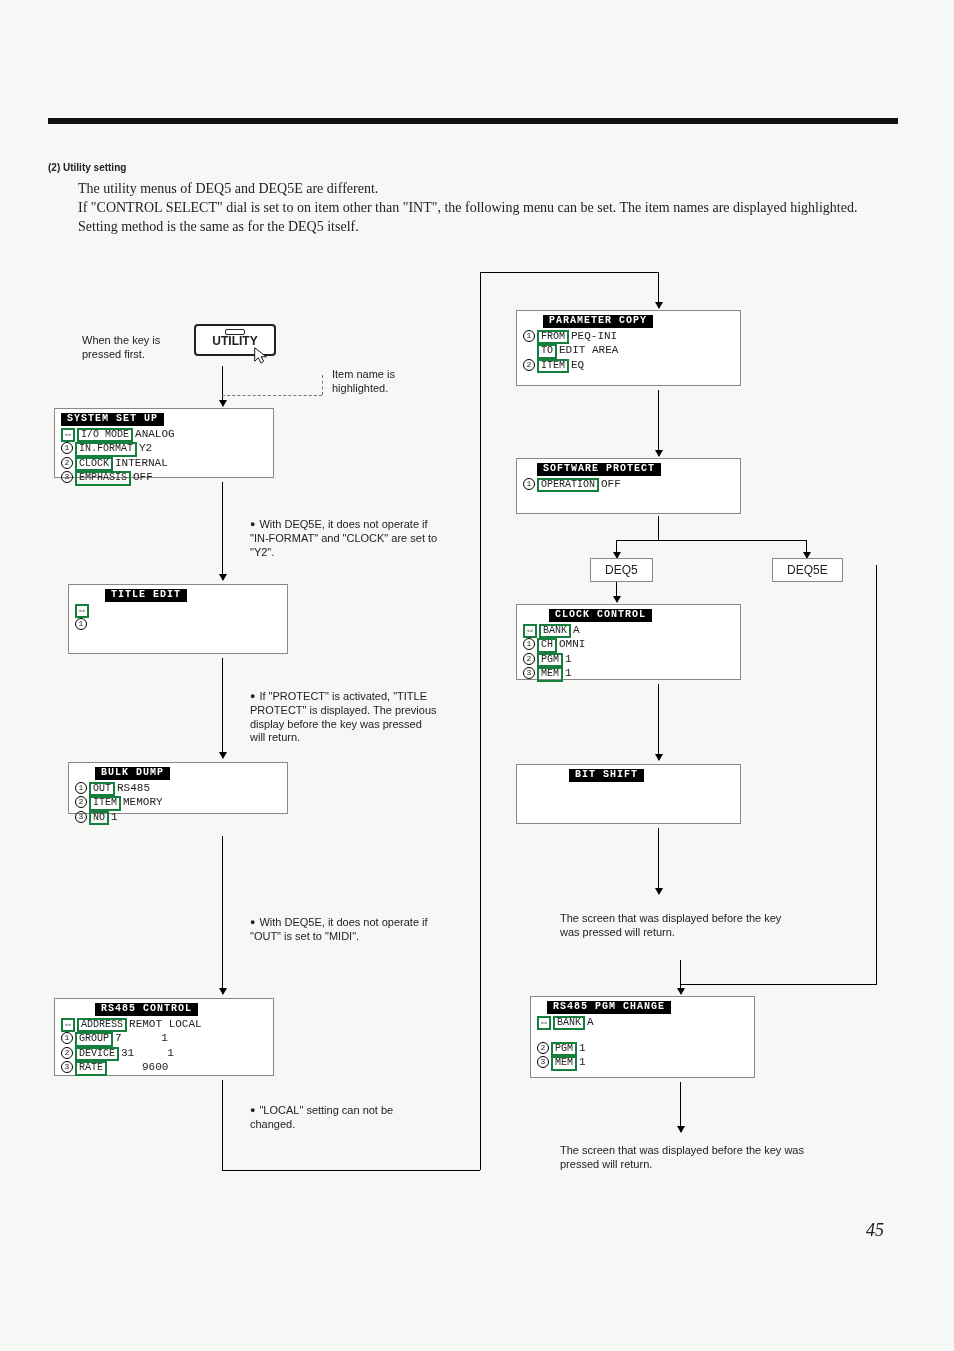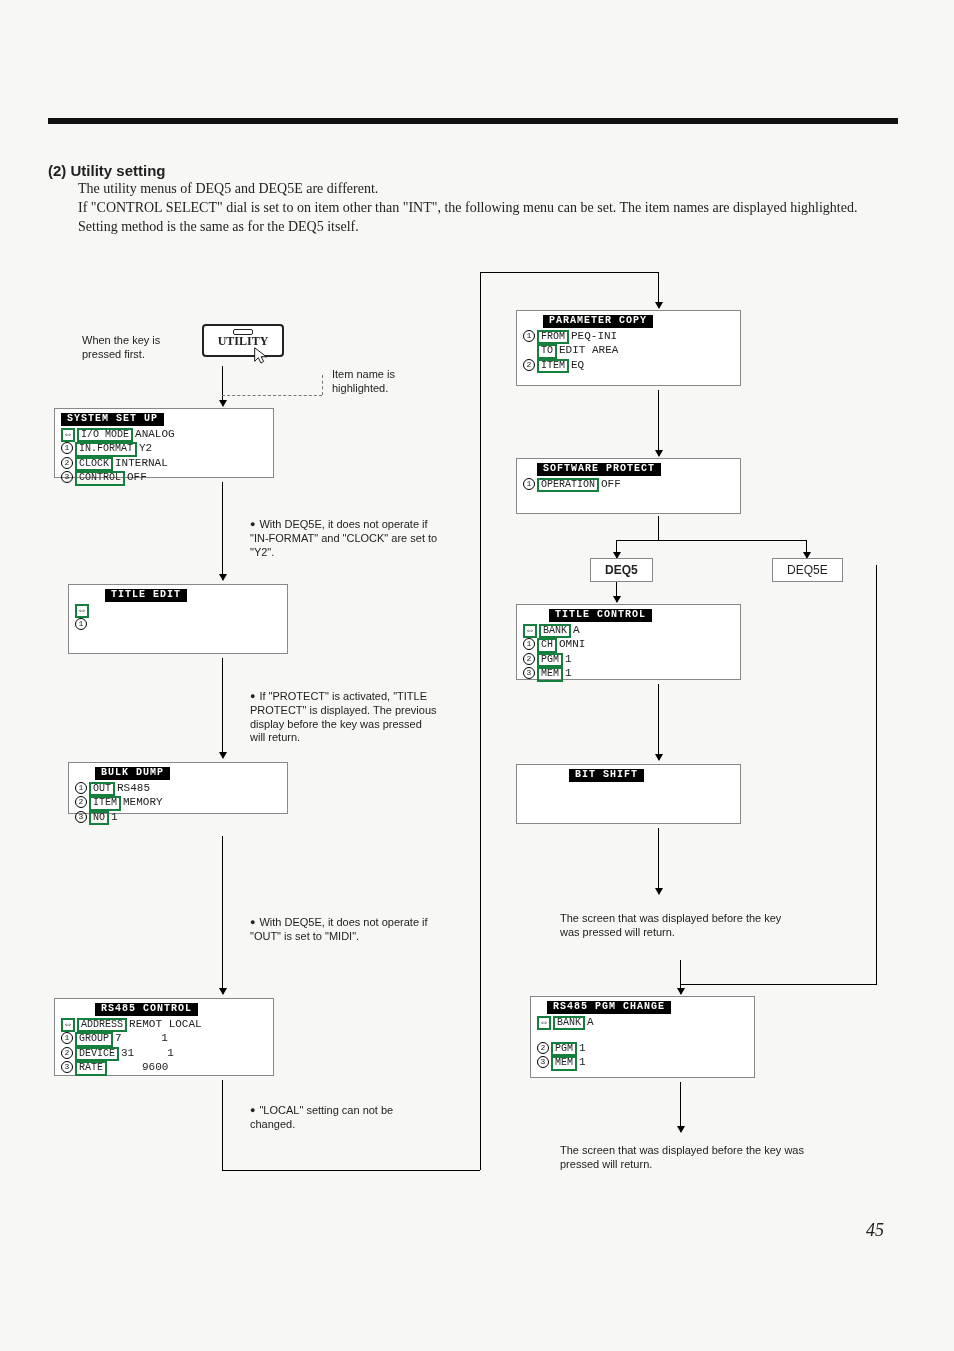--- a/index.html
+++ b/index.html
@@ -21,21 +21,21 @@
     position: absolute;
     left: 48px; right: 56px;
     top: 118px;
     height: 6px;
     background: #111;
   }
   .heading {
     position: absolute;
     left: 48px; top: 162px;
     font-weight: bold;
-    font-size: 15px;
+    font-size: 10px;
   }
   .intro {
     position: absolute;
     left: 78px;
     top: 180px;
     right: 60px;
     font-size: 14px;
     line-height: 1.35;
     font-family: "Times New Roman", serif;
   }
@@ -168,21 +168,21 @@
     <span>(2)</span>
     <span>Utility setting</span>
   </div>
 
   <div class="intro">
     <div>The utility menus of DEQ5 and DEQ5E are different.</div>
     <div>If "CONTROL SELECT" dial is set to on item other than "INT", the following menu can be set. The item names are displayed highlighted.</div>
     <div>Setting method is the same as for the DEQ5 itself.</div>
   </div>
 
-  <div class="utility-btn" style="left:202px; top:324px; width:58px;font-family:Liberation Serif, serif;">
+  <div class="utility-btn" style="left:194px; top:324px; width:58px;">
     <span>UTILITY</span>
   </div>
   <div class="cursor" style="left:252px; top:346px;">
     <svg viewBox="0 0 20 20">
         <path d="M3 2 L3 17 L7 13 L10 19 L13 17 L10 12 L16 12 Z" fill="#fff" stroke="#000" stroke-width="1"></path>
       </svg>
   </div>
 
   <div class="note" style="left:82px; top:328px; width:100px;margin-top:6px;">When the key is pressed first.</div>
 
@@ -192,21 +192,21 @@
 
   <div class="hline" style="left:222px; top:395px; width:100px; border-top:1px dashed #777; background:none;"></div>
   <div class="vline" style="left:322px; top:375px; height:20px; border-left:1px dashed #777; background:none; width:0;"></div>
 
   <div class="lcd" style="left:54px; top:408px; width:220px; height:70px;">
     <div class="title">SYSTEM SET UP</div>
     <div>
         <div class="row"><span class="box">⇔</span><span class="box">I/O MODE</span><span>ANALOG</span></div>
         <div class="row"><span class="circ">1</span><span class="box">IN.FORMAT</span><span>Y2</span></div>
         <div class="row"><span class="circ">2</span><span class="box">CLOCK</span><span>INTERNAL</span></div>
-        <div class="row"><span class="circ">3</span><span class="box">CONTROL</span><span>OFF</span></div>
+        <div class="row"><span class="circ">3</span><span class="box">EMPHASIS</span><span>OFF</span></div>
       </div>
   </div>
 
   <div class="note bullet" style="left:250px; top:518px; width:190px;">With DEQ5E, it does not operate if "IN-FORMAT" and "CLOCK" are set to "Y2".</div>
 
   <div class="arrow-v" style="left:222px; top:482px; height:98px;"></div>
 
   <div class="lcd" style="left:68px; top:584px; width:220px; height:70px;">
     <div class="title" style="margin-left:30px;">TITLE EDIT</div>
     <div>
@@ -266,29 +266,29 @@
     <div>
         <div class="row"><span class="circ">1</span><span class="box">OPERATION</span><span>OFF</span></div>
       </div>
   </div>
 
   <div class="vline" style="left:658px; top:516px; height:24px;"></div>
   <div class="hline" style="left:616px; top:540px; width:190px;"></div>
   <div class="arrow-v" style="left:616px; top:540px; height:18px;"></div>
   <div class="arrow-v" style="left:806px; top:540px; height:18px;"></div>
 
-  <div class="branch-label" style="left:590px; top:558px;font-weight:bold;">DEQ5</div>
+  <div class="branch-label" style="left:590px; top:558px;">DEQ5</div>
   <div class="branch-label" style="left:772px; top:558px;">DEQ5E</div>
 
   <div class="vline" style="left:876px; top:565px; height:420px;"></div>
 
   <div class="arrow-v" style="left:616px; top:582px; height:20px;"></div>
 
   <div class="lcd" style="left:516px; top:604px; width:225px; height:76px;">
-    <div class="title" style="margin-left:26px;">TITLE CONTROL</div>
+    <div class="title" style="margin-left:26px;">CLOCK CONTROL</div>
     <div>
         <div class="row"><span class="box">⇔</span><span class="box">BANK</span><span>A</span></div>
         <div class="row"><span class="circ">1</span><span class="box">CH</span><span>OMNI</span></div>
         <div class="row"><span class="circ">2</span><span class="box">PGM</span><span>1</span></div>
         <div class="row"><span class="circ">3</span><span class="box">MEM</span><span>1</span></div>
       </div>
   </div>
 
   <div class="arrow-v" style="left:658px; top:684px; height:76px;"></div>
 

